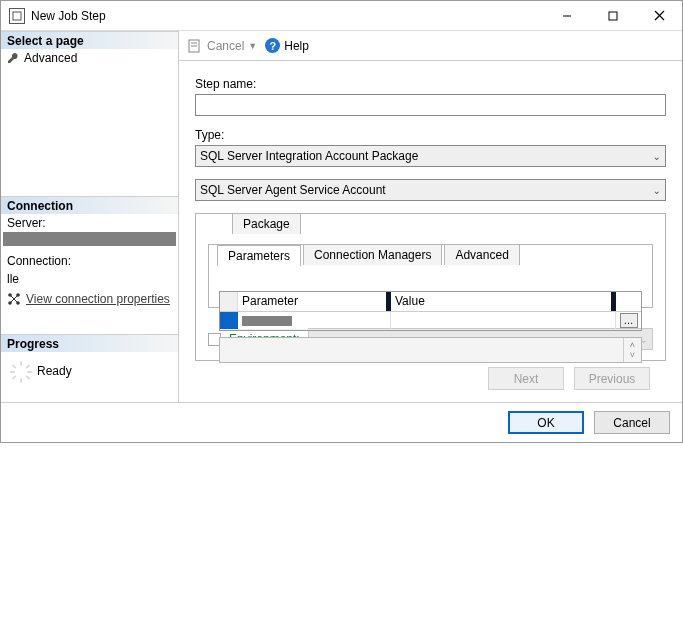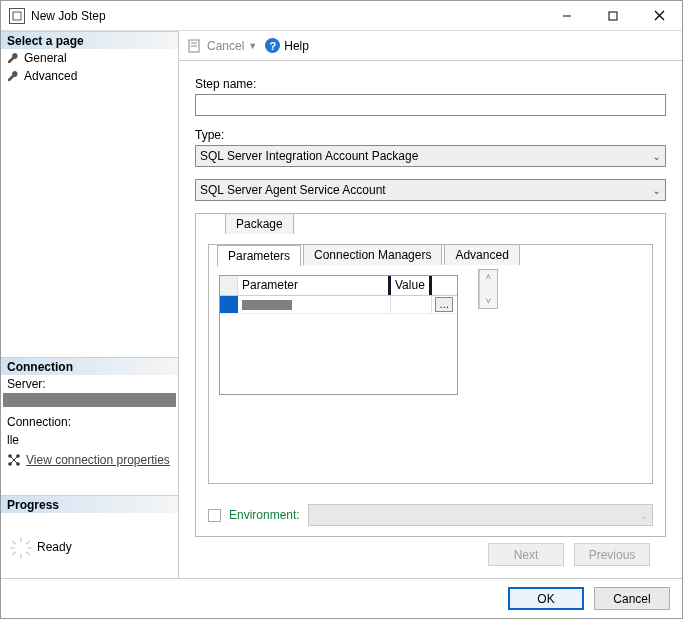--- a/index.html
+++ b/index.html
@@ -6,21 +6,21 @@
   html, body {
     margin: 0; padding: 0;
     font-family: "Segoe UI", Tahoma, sans-serif;
     font-size: 12px;
     background: #fff;
     color: #000;
     width: 683px;
     height: 619px;
     overflow: hidden;
   }
-  .window { width: 683px; height: 619px; border: 1px solid #999; display: flex; flex-direction: column; }
+  .window { width: 683px; height: 443px; border: 1px solid #999; display: flex; flex-direction: column; }
   .titlebar {
     height: 30px;
     display: flex; align-items: center;
     border-bottom: 1px solid #ddd;
   }
   .title-icon { width: 16px; height: 16px; margin: 0 6px 0 8px; border: 1px solid #555; display: inline-flex; align-items: center; justify-content: center; font-size: 8px; }
   .title-text { flex: 1; font-size: 12px; }
   .win-btns { display: flex; }
   .win-btn { width: 46px; height: 30px; display: flex; align-items: center; justify-content: center; cursor: default; }
   .win-btn svg { display: block; }
@@ -31,48 +31,48 @@
     background: linear-gradient(to right, #cfe2f2, #f5f5f5);
     border-top: 1px solid #d0d0d0;
   }
   .page-item { display: flex; align-items: center; padding: 2px 6px; gap: 5px; cursor: default; }
   .wrench-icon { width: 12px; height: 12px; }
   .spacer-flex { flex: 1; }
   .conn-label { padding: 2px 6px; }
   .conn-block { background: #808080; height: 14px; margin: 0 2px 6px 2px; }
   .link { color: #404040; text-decoration: underline; cursor: pointer; }
   .view-conn { display: flex; align-items: center; gap: 5px; padding: 4px 6px; }
-  .progress-row { display: flex; align-items: center; padding-top: 6px; margin-top: 15px; }
+  .progress-row { display: flex; align-items: center; padding-top: 6px; }
   .main { flex: 1; display: flex; flex-direction: column; min-width: 0; }
   .toolbar {
     height: 30px; display: flex; align-items: center; gap: 8px;
     padding: 0 8px; border-bottom: 1px solid #ccc; color: #666;
   }
   .tool-icon { width: 16px; height: 16px; }
   .tool-script { display: flex; align-items: center; gap: 4px; color: #888; }
   .tool-help { display: flex; align-items: center; gap: 4px; color: #000; }
   .help-badge { width: 15px; height: 15px; border-radius: 50%; background: #2275d6; color: #fff; font-weight: bold; display: flex; align-items: center; justify-content: center; font-size: 11px; }
   .form-area { flex: 1; padding: 16px 16px 8px 16px; overflow: hidden; display: flex; flex-direction: column; }
   .fld-label { margin-bottom: 3px; }
   .text-input { width: 100%; height: 22px; border: 1px solid #888; padding: 2px 4px; background: #fff; }
   .combo { width: 100%; height: 22px; border: 1px solid #888; background: #efefef; display: flex; align-items: center; padding: 0 4px; justify-content: space-between; }
   .combo-arrow { font-size: 10px; color: #555; }
   .gap8 { height: 12px; }
   .tabs-outer { margin-top: 12px; border: 1px solid #b5b5b5; flex: 1; display: flex; flex-direction: column; min-height: 0; position: relative; padding-top: 22px; background: #fff; }
-  .tabstrip-outer { position: absolute; top: -1px; left: 17px; display: flex; padding-left: 12px; }
+  .tabstrip-outer { position: absolute; top: -1px; left: 24px; display: flex; padding-left: 12px; }
   .tab {
     padding: 3px 10px; border: 1px solid #b5b5b5; border-bottom: none;
     background: #f4f4f4; margin-right: 2px; font-size: 12px; cursor: default;
   }
   .tab.active { background: #fff; position: relative; top: 1px; }
-  .inner-box { margin: 8px 12px 12px 12px; border: 1px solid #b5b5b5; flex: 1; display: flex; flex-direction: row; position: relative; padding-top: 24px; min-height: 0; }
+  .inner-box { margin: 8px 12px 12px 12px; border: 1px solid #b5b5b5; flex: 1; display: flex; flex-direction: column; position: relative; padding-top: 40px; min-height: 0; }
   .tabstrip-inner { position: absolute; top: -1px; left: 8px; display: flex; }
   .grid-wrap { margin: 6px 10px 6px 10px; border: 1px solid #9a9a9a; height: 120px; display: flex; flex-direction: column; }
   .grid-head { display: flex; height: 20px; background: #fff; border-bottom: 1px solid #ccc; }
-  .hcell { border-right: 3px solid #0f172a; padding: 2px 4px; font-size: 12px; }
+  .hcell { border-right: 5px solid #0f172a; padding: 2px 4px; font-size: 12px; }
   .hcorner { width: 18px; background: #f0f0f0; border-right: 1px solid #ddd; }
   .hparam { flex: 0 0 153px; }
   .hvalue { flex: 1; }
   .htail { width: 25px; }
   .grid-row { display: flex; height: 18px; border-bottom: 1px solid #eee; align-items: stretch; }
   .rcorner { width: 18px; background: #0a63c8; }
   .rparam { flex: 0 0 153px; border-right: 1px solid #ddd; padding: 2px 4px; display: flex; align-items: center; }
   .rparam-block { background: #808080; width: 50px; height: 10px; }
   .rvalue { flex: 1; border-right: 1px solid #ddd; }
   .rtail { width: 25px; display: flex; align-items: center; justify-content: center; }
@@ -127,26 +127,20 @@
   </div>
 
   <div class="body">
 
     <div class="sidebar">
       <div class="sec-header">Select a page</div>
       <div class="page-item">
         <svg class="wrench-icon" viewBox="0 0 12 12">
             <path d="M8 1a3 3 0 0 0-2.8 4L1 9v2h2l4-4a3 3 0 1 0 1-6z" fill="#555"></path>
           </svg>
-        <span>General</span>
-      </div>
-      <div class="page-item">
-        <svg class="wrench-icon" viewBox="0 0 12 12">
-            <path d="M8 1a3 3 0 0 0-2.8 4L1 9v2h2l4-4a3 3 0 1 0 1-6z" fill="#555"></path>
-          </svg>
         <span>Advanced</span>
       </div>
 
       <div class="spacer-flex"></div>
 
       <div class="sec-header">Connection</div>
       <div class="conn-label">Server:</div>
       <div class="conn-block"></div>
       <div class="conn-label">Connection:</div>
       <div class="conn-label">lle</div>

